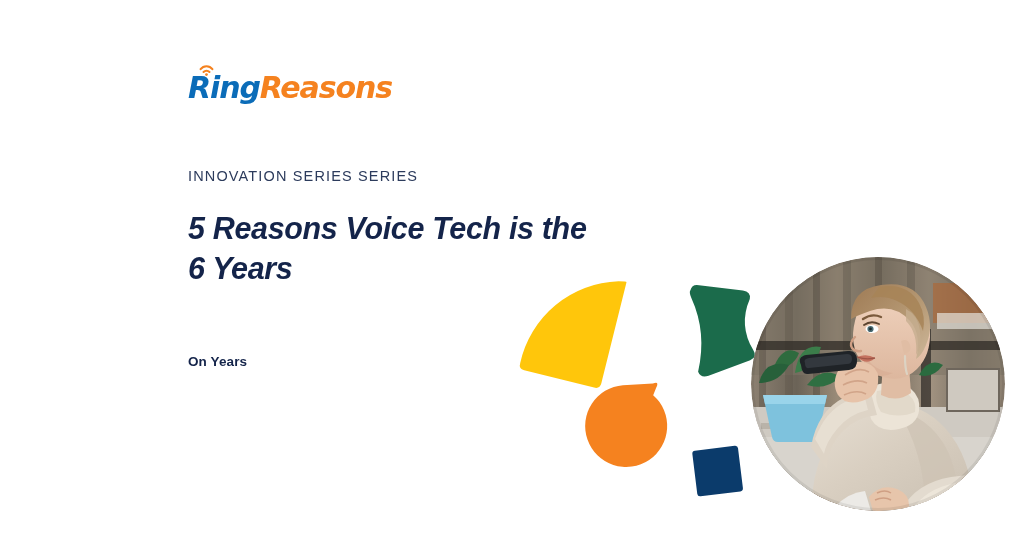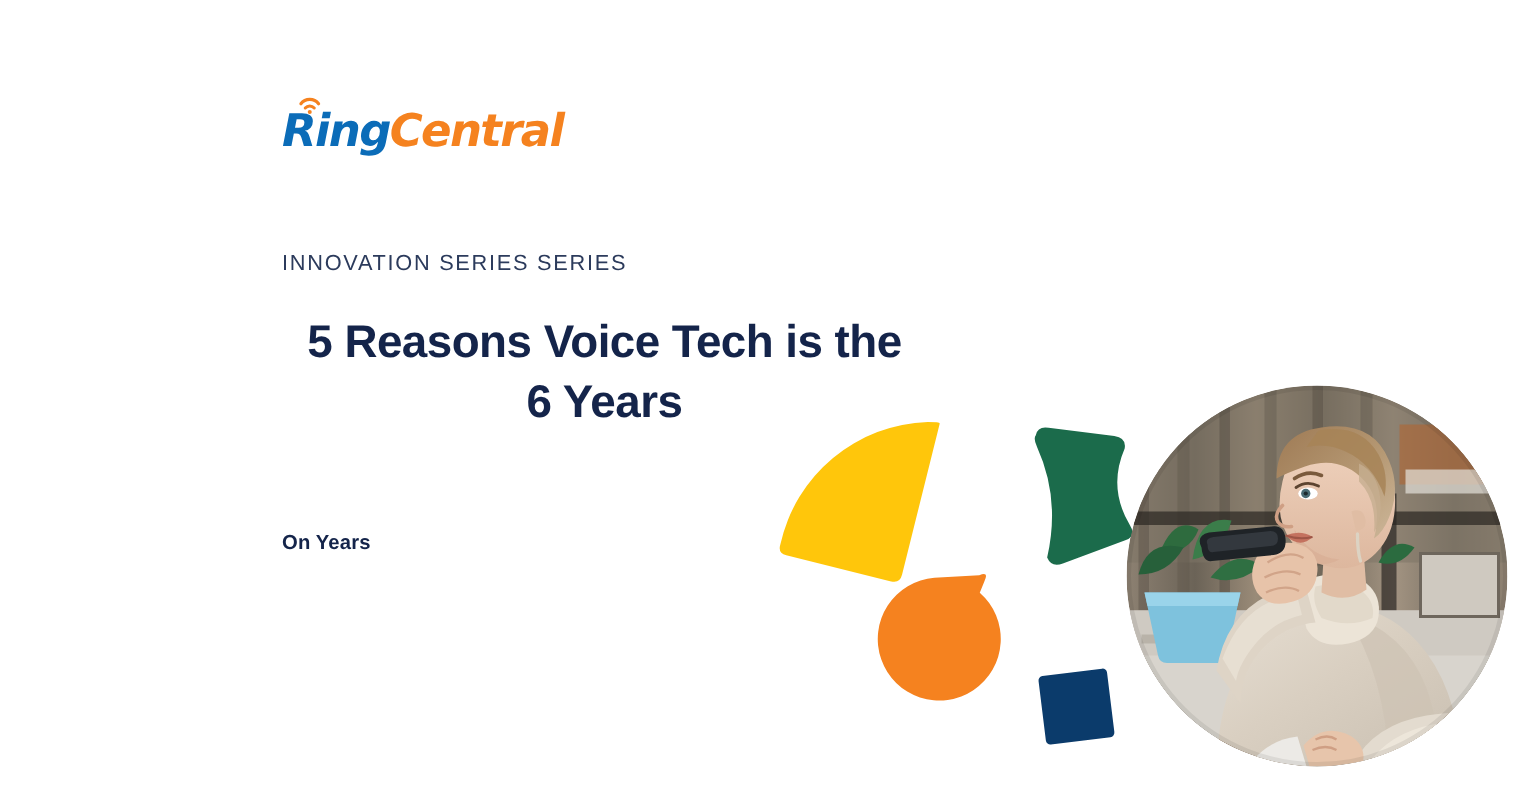--- a/index.html
+++ b/index.html
@@ -3,21 +3,21 @@
 <meta charset="utf-8">
 <style>
   html,body{margin:0;padding:0;}
   body{
     width:1024px;height:535px;
     background:#ffffff;
     font-family:"Liberation Sans","DejaVu Sans",sans-serif;
     overflow:hidden;position:relative;
     -webkit-font-smoothing:antialiased;
   }
-  .stage{position:absolute;inset:0;width:1024px;height:535px;background:#fff;text-align:center;}
+  .stage{position:absolute;inset:0;width:1024px;height:535px;background:#fff;}
 
   
   .logo{position:absolute;left:188px;top:63px;height:40px;display:flex;align-items:flex-end;}
   .logo-word{
     font-family:"DejaVu Sans","Liberation Sans",sans-serif;
     font-size:30px;font-weight:700;font-style:italic;
     letter-spacing:-1.1px;line-height:1;
   }
   .logo-ring{color:#0B6CB8;position:relative;}
   .logo-central{color:#F5821F;}
@@ -27,21 +27,21 @@
   
   .eyebrow{
     position:absolute;left:188px;top:169px;
     font-size:14.5px;font-weight:400;color:#2C3B5C;
     letter-spacing:1.15px;line-height:1;
     white-space:nowrap;
   }
   .headline{
     position:absolute;left:188px;top:208px;width:430px;
     font-size:30.5px;font-weight:700;color:#14244A;
-    line-height:1.32;letter-spacing:-0.35px;
+    line-height:1.32;letter-spacing:-0.35px;font-style:italic;
   }
   .headline .hl{display:block;white-space:nowrap;}
   .ondemand{
     position:absolute;left:188px;top:355px;
     font-size:13.5px;font-weight:700;color:#14244A;
     letter-spacing:.1px;line-height:1;white-space:nowrap;
   }
 
   
   .shapes{position:absolute;left:0;top:0;width:1024px;height:535px;pointer-events:none;}
@@ -64,21 +64,21 @@
     <span class="logo-word logo-ring">
       <span>Ring</span>
       <span class="wifi">
         <svg width="15" height="12" viewBox="0 0 15 12">
           <path d="M1.6 5.2 A7.4 7.4 0 0 1 13.4 5.2" stroke="#F5821F" stroke-width="2.1" fill="none" stroke-linecap="round"></path>
           <path d="M4.5 8.0 A4.0 4.0 0 0 1 10.5 8.0" stroke="#F5821F" stroke-width="2.0" fill="none" stroke-linecap="round"></path>
           <circle cx="7.5" cy="10.6" r="1.35" fill="#F5821F"></circle>
         </svg>
       </span>
     </span>
-    <span class="logo-word logo-central">Central</span>
+    <span class="logo-word logo-central">Reasons</span>
   </div>
 
   <div class="eyebrow">INNOVATION SERIES SERIES</div>
 
   <div class="headline">
     <span class="hl">5 Reasons Voice Tech is the</span>
     <span class="hl">6 Years</span>
   </div>
 
   <div class="ondemand">On Years</div>

